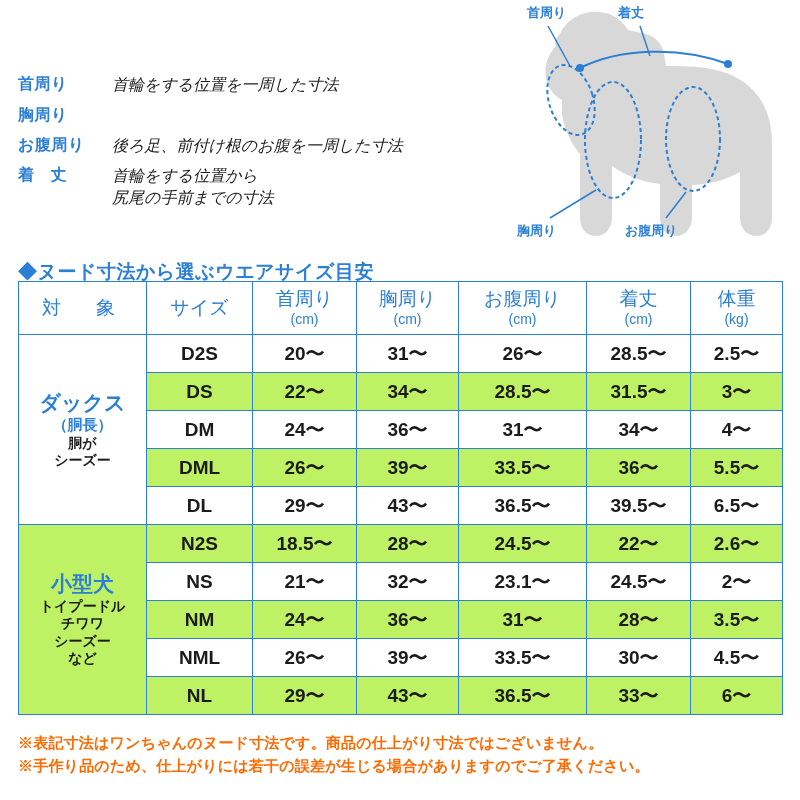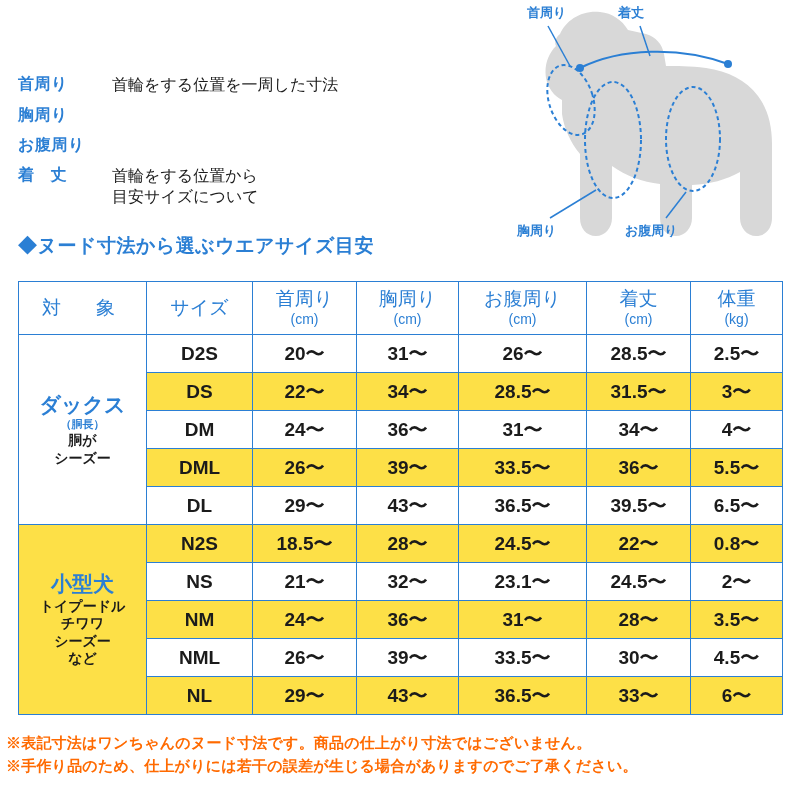--- a/index.html
+++ b/index.html
@@ -21,38 +21,38 @@
   }
 
   
   .deflist{position:absolute;left:18px;top:74px;width:470px;}
   .defrow{display:flex;align-items:flex-start;margin-bottom:9px;}
   .defterm{
     color:#2b7fd4;font-size:16px;font-weight:bold;
     width:94px;flex:0 0 94px;letter-spacing:0.5px;
   }
   .defterm.sp{letter-spacing:6px;}
-  .defdesc{font-size:16px;color:#1b1b1b;line-height:1.35;}
+  .defdesc{font-size:16px;color:#1b1b1b;line-height:1.35;font-style:italic;}
   .defdesc .l2{display:block;}
 
   
   .dogbox{position:absolute;left:470px;top:4px;width:322px;height:248px;}
   .dogbox svg{display:block;}
   .dlabel{
     position:absolute;font-size:13px;color:#2b7fd4;font-weight:bold;
     white-space:nowrap;
   }
   .lb-neck{left:57px;top:0px;}
   .lb-len{left:148px;top:0px;}
   .lb-chest{left:47px;top:218px;}
   .lb-belly{left:155px;top:218px;}
 
   
   .sechead{
-    position:absolute;left:18px;top:233px;
+    position:absolute;left:18px;top:259px;
     font-size:19px;font-weight:bold;color:#2b7fd4;
     letter-spacing:0.5px;
   }
 
   
   table.sizes{
     position:absolute;left:18px;top:281px;
     width:764px;
     border-collapse:collapse;
     table-layout:fixed;
@@ -68,28 +68,28 @@
     color:#2b7fd4;font-weight:normal;font-size:18px;
     height:52px;line-height:1.2;
   }
   thead th .u{display:block;font-size:14px;}
   thead th.obj{letter-spacing:8px;}
   tbody td{height:37px;font-weight:bold;color:#1b1b1b;font-size:20px;}
   td.grp{
     color:#2b7fd4;font-weight:bold;line-height:1.25;
   }
   td.grp .big{display:block;font-size:21px;}
-  td.grp .sub{display:block;font-size:11px;color:#2b7fd4;}
+  td.grp .sub{display:block;font-size:15px;color:#2b7fd4;}
   td.grp .sub2{display:block;font-size:14px;color:#1b1b1b;font-weight:bold;}
   td.sz{font-size:21px;margin-left:20px;}
-  tr.rowalt td{background:#fde047;}
+  tr.rowalt td{background:#bef264;}
   .thickTop td, .thickTop th{border-top:2px solid #2b7fd4;}
 
   
-  .notes{position:absolute;left:6px;top:731px;width:770px;}
+  .notes{position:absolute;left:18px;top:731px;width:770px;}
   .note{
     color:#ff6a00;font-size:15px;font-weight:bold;
     line-height:1.55;letter-spacing:0.2px;
   }
 </style>
 </head>
 <body>
 
 <div class="page">
 
@@ -97,26 +97,27 @@
   <div class="deflist">
     <div class="defrow">
       <div class="defterm">首周り</div>
       <div class="defdesc">首輪をする位置を一周した寸法</div>
     </div>
     <div class="defrow">
       <div class="defterm">胸周り</div>
     </div>
     <div class="defrow">
       <div class="defterm">お腹周り</div>
+      <div class="defdesc">後ろ足、前付け根のお腹を一周した寸法</div>
     </div>
     <div class="defrow">
       <div class="defterm sp">着 丈</div>
       <div class="defdesc">
         <span>首輪をする位置から</span>
-        <span class="l2">目安サイズについて</span>
+        <span class="l2">尻尾の手前までの寸法</span>
       </div>
     </div>
   </div>
 
   <div class="dogbox">
     <svg width="322" height="248" viewBox="0 0 322 248">
 
       <path fill="#d8d8d8" d="M90,30 C96,16 112,6 130,8 C142,9 152,16 158,26
         L176,30 C186,33 192,40 194,50 L196,62
         C206,62 220,62 236,64 C258,67 276,76 288,92
@@ -250,21 +251,21 @@
           <span class="sub2">トイプードル</span>
           <span class="sub2">チワワ</span>
           <span class="sub2">シーズー</span>
           <span class="sub2">など</span>
         </td>
         <td class="sz">N2S</td>
         <td>18.5〜</td>
         <td>28〜</td>
         <td>24.5〜</td>
         <td>22〜</td>
-        <td>0.8〜</td>
+        <td>2.6〜</td>
       </tr>
       <tr>
         <td class="sz">NS</td>
         <td>21〜</td>
         <td>32〜</td>
         <td>23.1〜</td>
         <td>24.5〜</td>
         <td>2〜</td>
       </tr>
       <tr class="rowalt">

